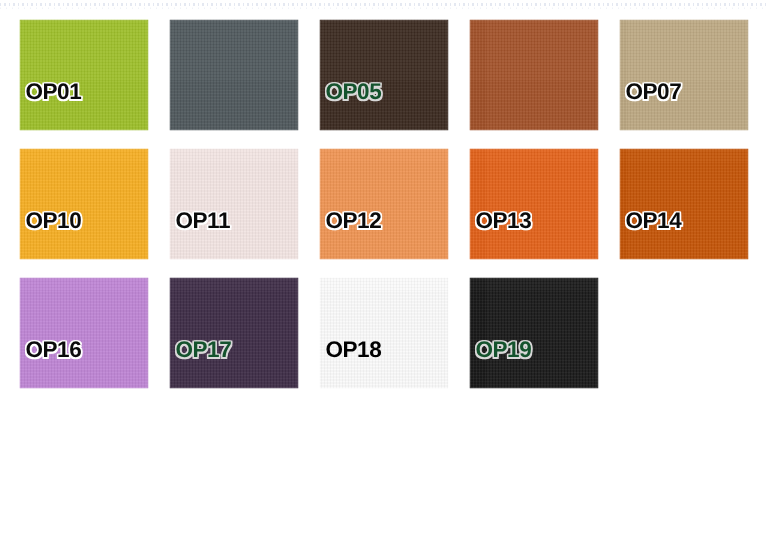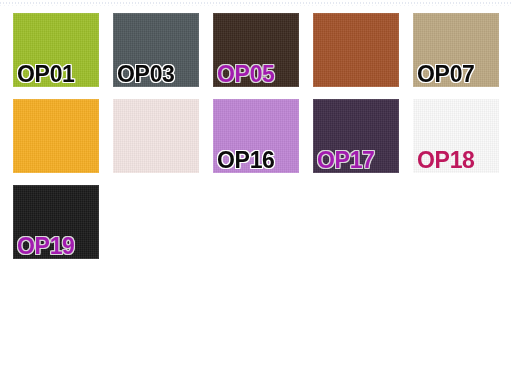--- a/index.html
+++ b/index.html
@@ -86,23 +86,23 @@
         rgba(255,255,255,0.035) 0px,
         rgba(255,255,255,0.035) 1px,
         rgba(0,0,0,0.025) 1px,
         rgba(0,0,0,0.025) 2px);
     box-shadow: inset 0 0 0 1px rgba(255,255,255,0.10);
   }
 
   .swatch-label {
     position: absolute;
     left: 4px;
-    bottom: 1px;
+    bottom: 17px;
     font-family: "Liberation Sans", sans-serif;
-    font-size: 23px;
+    font-size: 15px;
     font-weight: bold;
     line-height: 1.05;
     letter-spacing: -0.3px;
     white-space: nowrap;
     z-index: 2;
   }
 
   
   .swatch-label.dark-text {
     color: #0b0b0b;
@@ -112,71 +112,84 @@
       -1px  1px 0 #ffffff,
        1px  1px 0 #ffffff,
        0px -1px 0 #ffffff,
        0px  1px 0 #ffffff,
       -1px  0px 0 #ffffff,
        1px  0px 0 #ffffff;
   }
 
   
   .swatch-label.outline-text {
-    color: #a21caf;
+    color: #14532d;
     text-shadow:
       -1px -1px 0 #d8d8d8,
        1px -1px 0 #d8d8d8,
       -1px  1px 0 #d8d8d8,
        1px  1px 0 #d8d8d8,
        0px -1px 0 #d8d8d8,
        0px  1px 0 #d8d8d8,
       -1px  0px 0 #d8d8d8,
        1px  0px 0 #d8d8d8;
   }
 
   
   .swatch-label.plain-text {
-    color: #be185d;
+    color: #000000;
     text-shadow: none;
   }
 </style>
 </head>
 <body>
 
 <div id="palette-root">
 
   <div id="top-dotted-rule"></div>
   <div id="top-dotted-rule-2"></div>
 
   <div id="swatch-grid">
       <div class="swatch-cell">
         <div class="swatch-color" style="background-color: rgb(157, 190, 42);"></div>
         <span class="swatch-label dark-text">OP01</span>
       </div>
       <div class="swatch-cell">
         <div class="swatch-color" style="background-color: rgb(79, 88, 92);"></div>
-        <span class="swatch-label dark-text">OP03</span>
       </div>
       <div class="swatch-cell">
         <div class="swatch-color" style="background-color: rgb(59, 42, 32);"></div>
         <span class="swatch-label outline-text">OP05</span>
       </div>
       <div class="swatch-cell">
         <div class="swatch-color" style="background-color: rgb(162, 82, 42);"></div>
       </div>
       <div class="swatch-cell">
         <div class="swatch-color" style="background-color: rgb(188, 168, 131);"></div>
         <span class="swatch-label dark-text">OP07</span>
       </div>
       <div class="swatch-cell">
         <div class="swatch-color" style="background-color: rgb(245, 174, 36);"></div>
+        <span class="swatch-label dark-text">OP10</span>
       </div>
       <div class="swatch-cell">
         <div class="swatch-color" style="background-color: rgb(242, 228, 226);"></div>
+        <span class="swatch-label dark-text">OP11</span>
+      </div>
+      <div class="swatch-cell">
+        <div class="swatch-color" style="background-color: rgb(238, 148, 84);"></div>
+        <span class="swatch-label dark-text">OP12</span>
+      </div>
+      <div class="swatch-cell">
+        <div class="swatch-color" style="background-color: rgb(226, 98, 27);"></div>
+        <span class="swatch-label dark-text">OP13</span>
+      </div>
+      <div class="swatch-cell">
+        <div class="swatch-color" style="background-color: rgb(196, 85, 8);"></div>
+        <span class="swatch-label dark-text">OP14</span>
       </div>
       <div class="swatch-cell">
         <div class="swatch-color" style="background-color: rgb(190, 133, 212);"></div>
         <span class="swatch-label dark-text">OP16</span>
       </div>
       <div class="swatch-cell">
         <div class="swatch-color" style="background-color: rgb(62, 45, 71);"></div>
         <span class="swatch-label outline-text">OP17</span>
       </div>
       <div class="swatch-cell">

